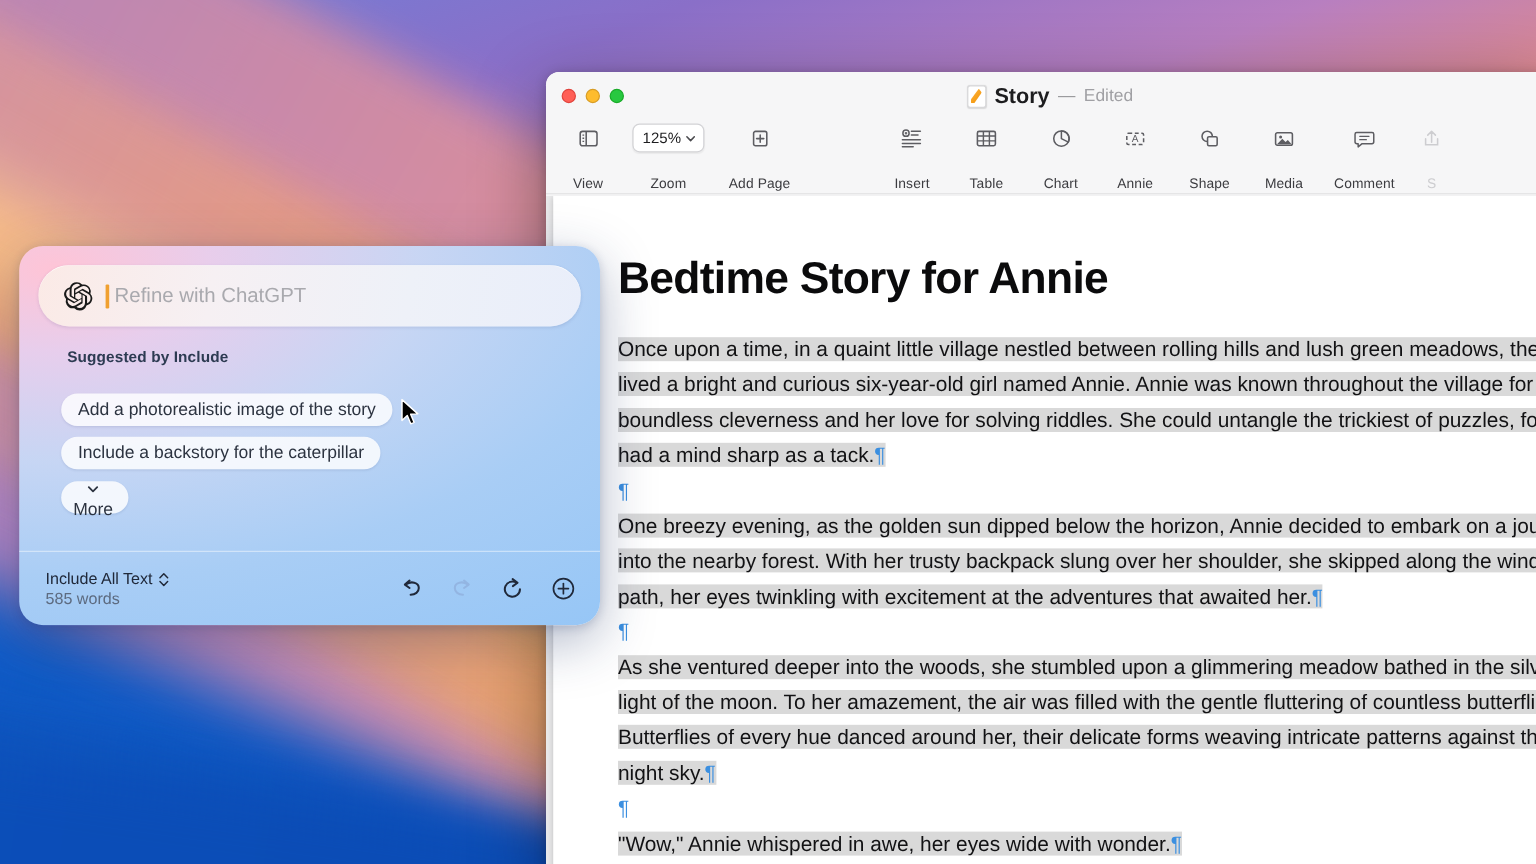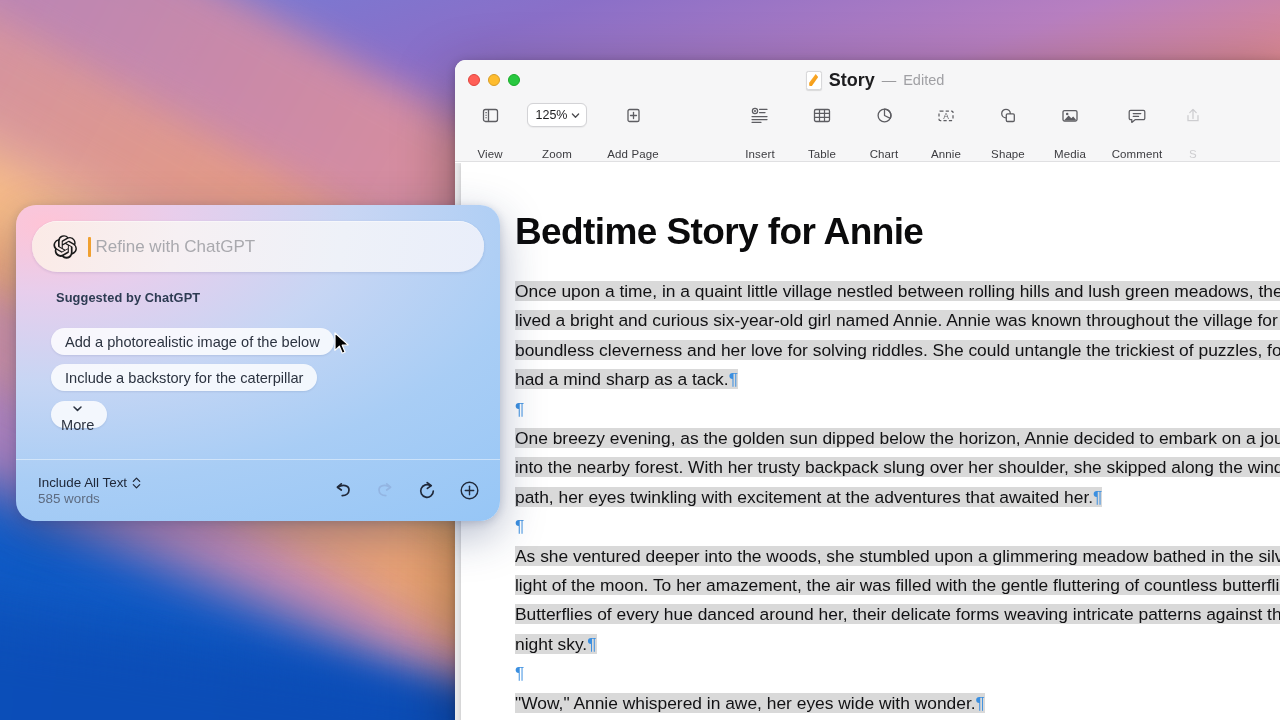--- a/index.html
+++ b/index.html
@@ -402,24 +402,24 @@
                  M18.62 11.58 13.32 8.5l1.83-1.06a.07.07 0 0 1 .07 0l4.39 2.53a4.08 4.08 0 0 1-.63 7.36v-5.15a.7.7 0 0 0-.36-.6z
                  M20.44 8.84l-.13-.08-4.33-2.52a.71.71 0 0 0-.71 0l-5.3 3.06V7.19a.07.07 0 0 1 .03-.06l4.39-2.53a4.08 4.08 0 0 1 6.06 4.23z
                  M8.95 12.63 7.12 11.57a.07.07 0 0 1-.04-.05V6.46a4.08 4.08 0 0 1 6.69-3.13l-.13.07-4.33 2.5a.71.71 0 0 0-.36.62v6.1z
                  M9.94 10.5 12.3 9.14l2.37 1.36v2.73l-2.36 1.36-2.37-1.36z" fill="#1a1a1a"></path>
       </svg>
     </span>
     <span class="caret"></span>
     <span class="gpt-placeholder">Refine with ChatGPT</span>
   </div>
 
-  <div class="sug-label">Suggested by ChatGPT</div>
+  <div class="sug-label">Suggested by Include</div>
 
   <div class="chips" id="chips"><br><div class="chip">
-        <span>Add a photorealistic image of the below</span>
+        <span>Add a photorealistic image of the story</span>
       </div><br><div class="chip">
         <span>Include a backstory for the caterpillar</span>
       </div><br><div class="chip more">
         <span class="chev"><svg width="11" height="11" viewBox="0 0 11 11">
             <path d="M2 4 L5.5 7.4 L9 4" fill="none" stroke="#2c3340" stroke-width="1.5" stroke-linecap="round" stroke-linejoin="round"></path>
           </svg></span>
         <span>More</span>
       </div></div>
 
   <div class="gpt-footer">

